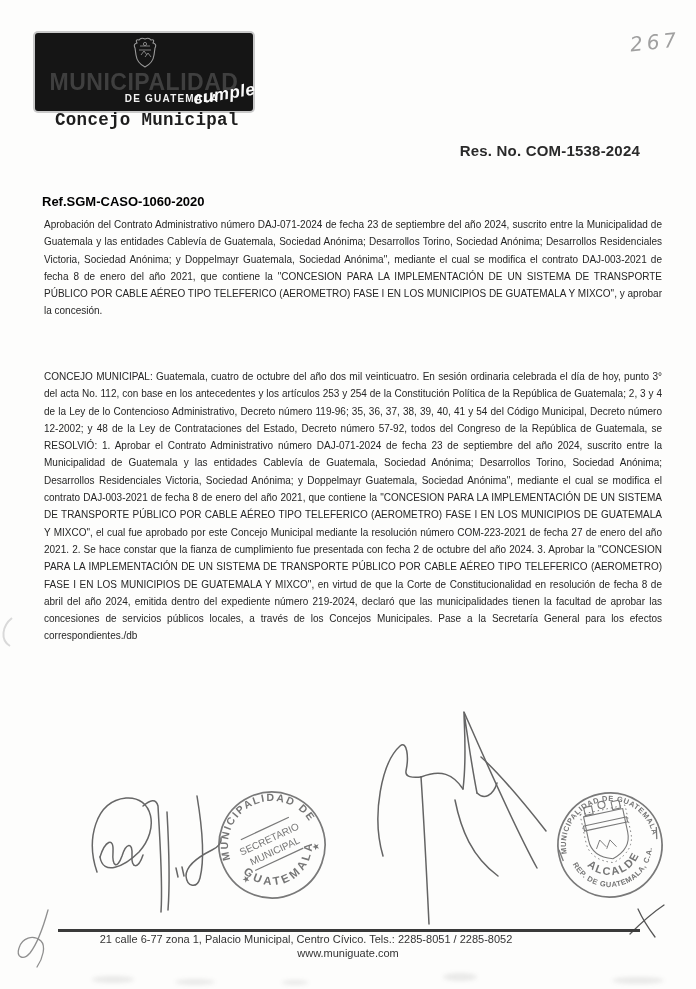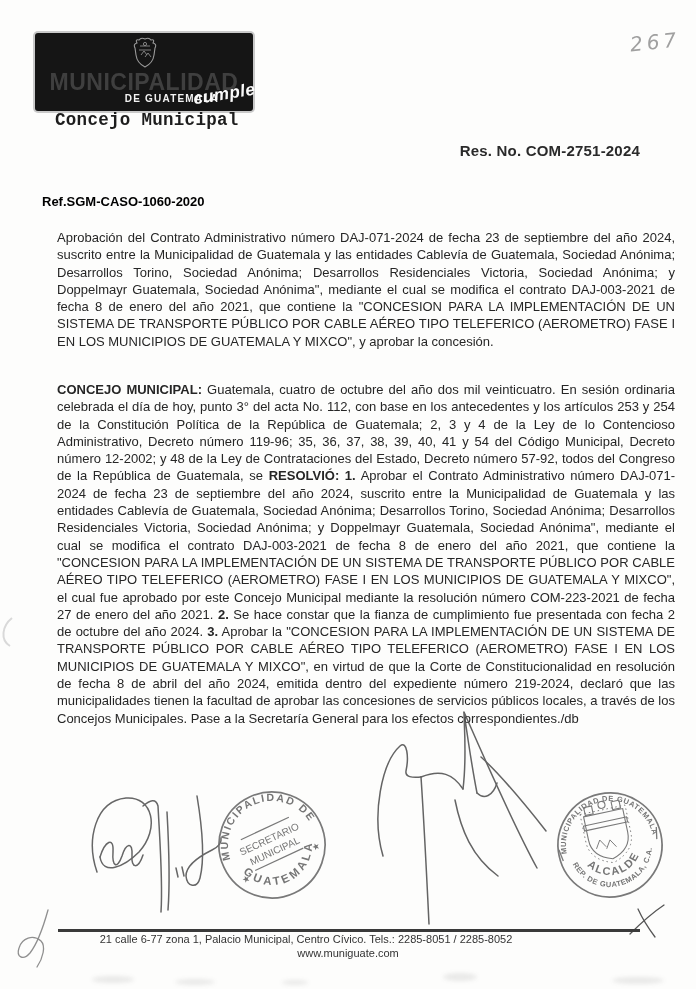--- a/index.html
+++ b/index.html
@@ -39,24 +39,24 @@
     position:absolute;left:630px;top:30px;
     font-size:20px;font-style:italic;color:#a0a0a0;letter-spacing:4px;
     transform:rotate(-6deg);font-family:"DejaVu Sans",sans-serif;
   }
   
   .ref-line{
     position:absolute;left:42px;top:194px;
     font-size:13px;font-weight:bold;color:#000000;
   }
   .para{
-    position:absolute;left:40px;width:618px;margin:17px;
-    font-size:13px;line-height:17.3px;text-align:justify;color:#262626;
+    position:absolute;left:40px;width:618px;margin:4px;
+    font-size:10px;line-height:17.3px;text-align:justify;color:#262626;
   }
-  .para .b{font-weight:bold;}
+  .para .b{font-weight:normal;}
   #para1{top:212px;}
   #para2{top:364px;}
   
   .ink-layer{position:absolute;left:0;top:0;pointer-events:none;}
   
   .footer-rule{position:absolute;left:58px;top:929px;width:582px;height:2.5px;background:#3a3a3a;}
   .footer-address{
     position:absolute;left:0;top:933px;width:612px;text-align:center;
     font-size:11px;color:#333;
   }
@@ -87,21 +87,21 @@
         <path d="M14,18 l3,-4 3,4 M18,20 l3,-4 3,4" stroke-width=".8"></path>
       </g>
     </svg>
     <div class="logo-line1">MUNICIPALIDAD</div>
     <div class="logo-line2">DE GUATEMALA</div>
     <div class="logo-cumple">cumple</div>
   </div>
 
   <div class="org-title">Concejo Municipal</div>
 
-  <div class="res-no">Res. No. COM-2751-2024</div>
+  <div class="res-no">Res. No. COM-1538-2024</div>
 
   <div class="ref-line">Ref.SGM-CASO-1060-2020</div>
 
   <p class="para" id="para1"><span>Aprobación del Contrato Administrativo número DAJ-071-2024 de fecha 23 de septiembre del año 2024,  suscrito entre la Municipalidad de Guatemala y las entidades Cablevía de Guatemala, Sociedad Anónima; Desarrollos Torino, Sociedad Anónima; Desarrollos Residenciales Victoria, Sociedad Anónima; y Doppelmayr Guatemala, Sociedad Anónima", mediante el cual se modifica el contrato DAJ-003-2021 de fecha 8 de enero del año 2021, que contiene la "CONCESION PARA LA IMPLEMENTACIÓN DE UN SISTEMA DE TRANSPORTE PÚBLICO POR CABLE AÉREO TIPO TELEFERICO (AEROMETRO) FASE I EN LOS MUNICIPIOS DE GUATEMALA Y MIXCO", y aprobar la concesión.</span></p>
   <p class="para" id="para2"><span class="b">CONCEJO MUNICIPAL:</span><span> Guatemala, cuatro de octubre del año dos mil veinticuatro. En sesión ordinaria celebrada el día de hoy, punto 3° del acta No. 112, con base en los antecedentes y los artículos 253 y 254 de la Constitución Política de la República de Guatemala; 2, 3 y 4 de la Ley de lo Contencioso Administrativo, Decreto número 119-96; 35, 36, 37, 38, 39, 40, 41 y 54 del Código Municipal, Decreto número 12-2002; y 48 de la Ley de Contrataciones del Estado, Decreto número 57-92, todos del Congreso de la República de Guatemala, se </span><span class="b">RESOLVIÓ: 1.</span><span> Aprobar el Contrato Administrativo número DAJ-071-2024 de fecha 23 de septiembre del año 2024,  suscrito entre la Municipalidad de Guatemala y las entidades Cablevía de Guatemala, Sociedad Anónima; Desarrollos Torino, Sociedad Anónima; Desarrollos Residenciales Victoria, Sociedad Anónima; y Doppelmayr Guatemala, Sociedad Anónima", mediante el cual se modifica el contrato DAJ-003-2021 de fecha 8 de enero del año 2021, que contiene la "CONCESION PARA LA IMPLEMENTACIÓN DE UN SISTEMA DE TRANSPORTE PÚBLICO POR CABLE AÉREO TIPO TELEFERICO (AEROMETRO) FASE I EN LOS MUNICIPIOS DE GUATEMALA Y MIXCO", el cual fue aprobado por este Concejo Municipal mediante la resolución número COM-223-2021 de fecha 27 de enero del año 2021. </span><span class="b">2.</span><span> Se hace constar que la fianza de cumplimiento fue presentada con fecha 2 de octubre del año 2024. </span><span class="b">3.</span><span> Aprobar la "CONCESION PARA LA IMPLEMENTACIÓN DE UN SISTEMA DE TRANSPORTE PÚBLICO POR CABLE AÉREO TIPO TELEFERICO (AEROMETRO) FASE I EN LOS MUNICIPIOS DE GUATEMALA Y MIXCO", en virtud de que la Corte de Constitucionalidad en resolución de fecha 8 de abril del año 2024, emitida dentro del expediente número 219-2024, declaró que las municipalidades tienen la facultad de aprobar las concesiones de servicios públicos locales, a través de los Concejos Municipales. Pase a la Secretaría General para los efectos correspondientes./db</span></p>
 
   <svg class="ink-layer" width="696" height="989" viewBox="0 0 696 989">
     <defs>
       <path id="secr-top" d="M228,845 A44,44 0 0 1 316,845"></path>
       <path id="secr-bot" d="M232,845 A40,40 0 0 0 312,845"></path>

